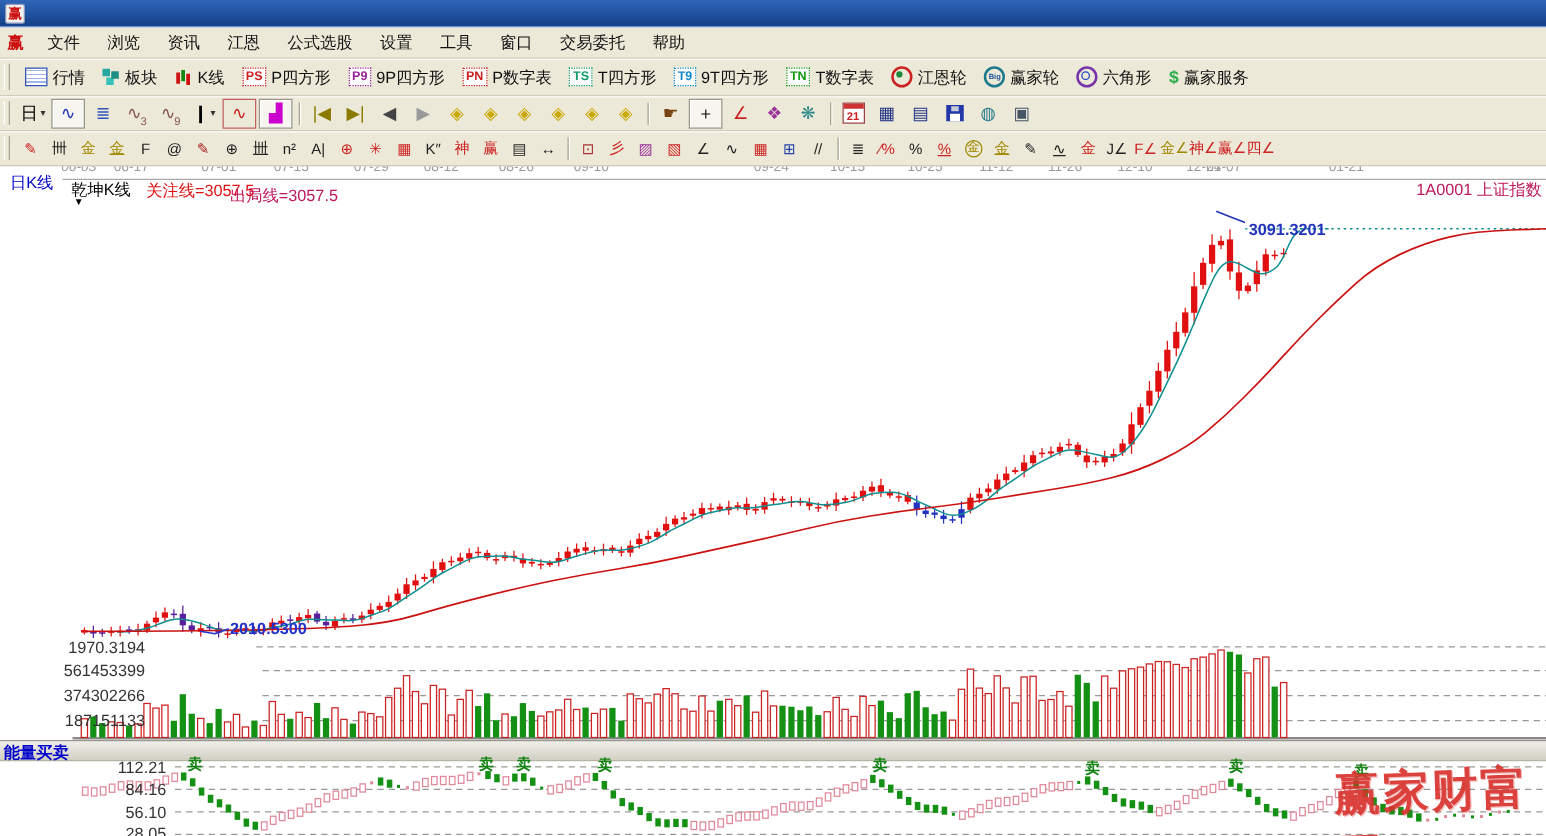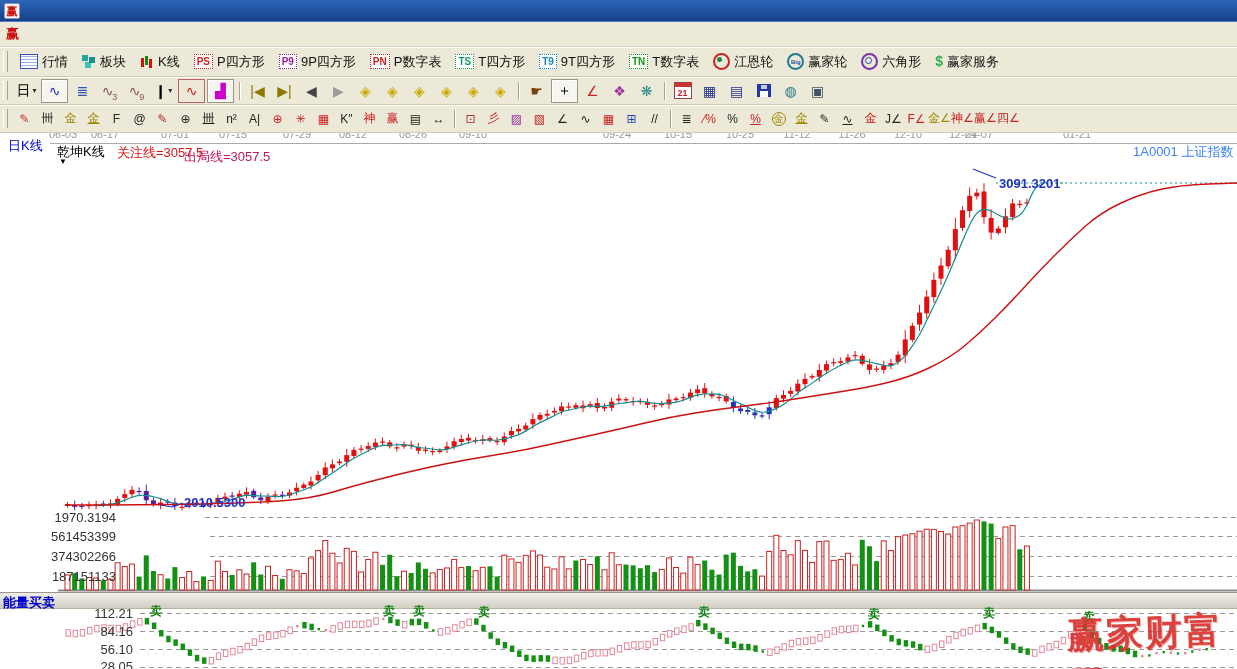--- a/index.html
+++ b/index.html
@@ -56,21 +56,21 @@
   .dtool .u{text-decoration:underline;}
   .dtool .circ{border:1px solid;border-radius:50%;padding:0 1px;font-size:10px;line-height:12px;}
   
   #chart-svg{position:absolute;left:0;top:0;z-index:1;}
   .lbl{position:absolute;z-index:2;white-space:nowrap;}
   #lbl-period{left:8px;top:137px;color:#0000cc;font-size:13px;}
   #lbl-series{left:57px;top:143px;color:#000;font-size:13px;}
   #lbl-series-caret{left:59px;top:157px;color:#000;font-size:8px;}
   #lbl-attention{left:117px;top:144px;color:#dd1111;font-size:13px;}
   #lbl-exit{left:184px;top:148px;color:#be185d;font-size:13px;}
-  #lbl-symbol{left:1133px;top:143px;color:#3b82f6;font-size:13px;}
+  #lbl-symbol{left:1133px;top:143px;color:#be185d;font-size:13px;}
   #ann-peak{left:999px;top:176px;color:#2233bb;font-size:13px;font-weight:bold;}
   #ann-low{left:184px;top:495px;color:#2233cc;font-size:13px;font-weight:bold;}
   #lbl-price-axis{left:36px;top:510px;width:80px;text-align:right;font-size:13px;color:#333;}
   .vol-lbl{left:36px;width:80px;text-align:right;font-size:13px;color:#333;}
   .ind-lbl{left:40px;width:93px;text-align:right;font-size:13px;color:#333;}
   #date-axis .dt{position:absolute;top:128px;width:44px;margin-left:-22px;text-align:center;font-size:11px;color:#9a9a9a;z-index:2;}
   #energy-bar{position:absolute;left:0;top:592px;width:1237px;height:15px;z-index:2;
       background:linear-gradient(180deg,#efeee9,#d2cfc4);border-top:1px solid #9a968a;border-bottom:1px solid #b8b4a4;}
   #energy-bar span{color:#0000cc;font-size:13px;line-height:15px;padding-left:3px;font-weight:bold;}
   .sell-lbl{position:absolute;z-index:2;color:#128212;font-size:12px;font-weight:bold;}
@@ -80,20 +80,32 @@
 </style>
 </head>
 <body>
 
 <div id="header">
   <div class="titlebar">
     <div class="app-logo">赢</div>
   </div>
   <div class="menubar">
     <span class="menu-logo">赢</span>
+    <span id="menu-items" style="display: flex;">
+        <span class="menu-item">文件</span>
+        <span class="menu-item">浏览</span>
+        <span class="menu-item">资讯</span>
+        <span class="menu-item">江恩</span>
+        <span class="menu-item">公式选股</span>
+        <span class="menu-item">设置</span>
+        <span class="menu-item">工具</span>
+        <span class="menu-item">窗口</span>
+        <span class="menu-item">交易委托</span>
+        <span class="menu-item">帮助</span>
+      </span>
   </div>
   <div class="tbrow" id="toolbar-main">
       <span class="grip"></span>
       <div class="tb1-btn">
         <span class="ic-table"></span>
         <span>行情</span>
       </div>
       <div class="tb1-btn">
         <span class="ic-blocks"></span>
         <span>板块</span>

